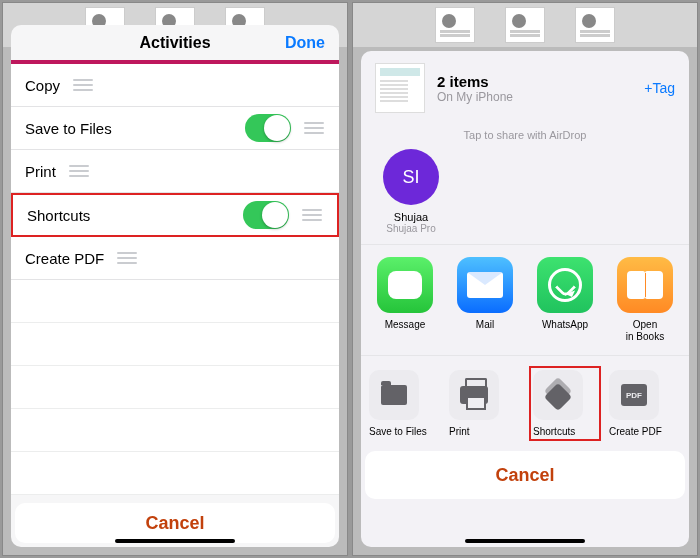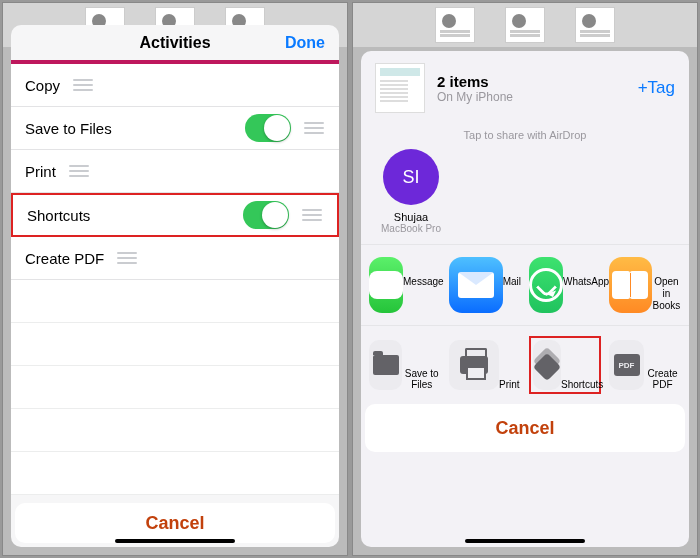--- a/index.html
+++ b/index.html
@@ -27,49 +27,49 @@
 
 
 .sheet2{position:absolute;left:8px;right:8px;top:48px;bottom:8px;background:#f3f2f6;border-radius:10px;display:flex;flex-direction:column;}
 .share-head{display:flex;align-items:center;padding:12px 14px;gap:12px;}
 .thumb{width:50px;height:50px;background:#fff;border:1px solid #ddd;position:relative;overflow:hidden;}
 .thumb::before{content:"";position:absolute;left:4px;top:4px;right:4px;height:8px;background:#cfe8e8;}
 .thumb::after{content:"";position:absolute;left:4px;top:16px;right:16px;height:2px;background:#ddd;box-shadow:0 4px 0 #ddd,0 8px 0 #ddd,0 12px 0 #ddd,0 16px 0 #ddd,0 20px 0 #ddd;}
 .head-text{display:flex;flex-direction:column;}
 .head-title{font-weight:600;font-size:15px;}
 .head-sub{color:#9a989e;font-size:12px;}
-.tag-btn{margin-left:auto;color:#0a7aff;font-size:17px;}
+.tag-btn{margin-left:auto;color:#0a7aff;font-size:14px;}
 .airdrop-label{text-align:center;font-size:11px;color:#9a989e;margin:4px 0 8px;}
 .airdrop-row{display:flex;padding:0 14px 10px;border-bottom:1px solid #e5e5e8;}
 .airdrop-contact{display:flex;flex-direction:column;align-items:center;width:72px;}
 .avatar{width:56px;height:56px;border-radius:50%;background:#6d28d9;display:flex;align-items:center;justify-content:center;color:#fff;font-size:18px;}
 .contact-name{font-size:11px;margin-top:6px;}
 .contact-sub{font-size:10px;color:#9a989e;}
 .app-row{display:flex;justify-content:space-around;padding:12px 4px;border-bottom:1px solid #e5e5e8;}
-.app{display:flex;flex-direction:row;align-items:center;width:72px;}
+.app{display:flex;flex-direction:column;align-items:center;width:72px;}
 .app-icon{width:56px;height:56px;border-radius:13px;display:flex;align-items:center;justify-content:center;position:relative;}
 .app-label{font-size:10px;text-align:center;margin-top:6px;line-height:12px;height:24px;}
 .msg-bg{background:linear-gradient(#5bf06a,#25c43a);}
 .msg-bubble{width:34px;height:28px;background:#fff;border-radius:8px;position:relative;}
 .msg-bubble::after{content:"";position:absolute;bottom:-5px;left:7px;width:0;height:0;border:5px solid transparent;border-top-color:#fff;}
 .mail-bg{background:linear-gradient(#4ec0ff,#0a6dff);}
 .mail-env{width:36px;height:26px;background:#fff;border-radius:3px;position:relative;overflow:hidden;}
 .mail-env::before{content:"";position:absolute;top:0;left:0;right:0;height:0;border-left:18px solid transparent;border-right:18px solid transparent;border-top:13px solid rgba(10,109,255,0.15);}
 .wa-bg{background:linear-gradient(#3de26f,#20c35e);}
 .wa-phone{width:34px;height:34px;border:3px solid #fff;border-radius:50%;position:relative;}
 .wa-phone::before{content:"";position:absolute;width:12px;height:12px;border:3px solid #fff;border-top:none;border-left:none;border-radius:0 0 6px 0;transform:rotate(45deg);top:9px;left:7px;}
 .wa-phone::after{content:"";position:absolute;bottom:-3px;right:2px;width:0;height:0;border:5px solid transparent;border-top-color:#fff;transform:rotate(-20deg);}
 .books-bg{background:linear-gradient(#ffbb45,#ff8a24);}
 .books-pages{width:36px;height:28px;display:flex;position:relative;}
 .books-pages::before,.books-pages::after{content:"";flex:1;background:#fff;border-radius:4px 2px 2px 4px;}
 .books-pages::after{border-radius:2px 4px 4px 2px;}
 .books-pages .spine{position:absolute;left:50%;top:2px;bottom:2px;width:1px;background:#ff8a24;}
 
 .action-row{display:flex;justify-content:space-around;padding:14px 4px 6px;}
-.action{display:flex;flex-direction:row;align-items:flex-end;width:72px;}
+.action{display:flex;flex-direction:column;align-items:flex-start;width:72px;}
 .action-icon{width:50px;height:50px;border-radius:10px;background:#ecebef;display:flex;align-items:center;justify-content:center;position:relative;}
 .action-label{font-size:10px;text-align:center;margin-top:6px;}
 .action.highlight{border:2px solid #d22;padding:2px;margin:-4px 0;}
 .folder{width:26px;height:20px;background:#636267;border-radius:2px;position:relative;}
 .folder::before{content:"";position:absolute;top:-4px;left:0;width:10px;height:4px;background:#636267;border-radius:2px 2px 0 0;}
 .printer{width:28px;height:18px;background:#636267;border-radius:3px;position:relative;}
 .printer::before{content:"";position:absolute;top:-8px;left:5px;width:18px;height:8px;border:2px solid #636267;border-bottom:none;border-radius:2px 2px 0 0;}
 .printer::after{content:"";position:absolute;bottom:-6px;left:6px;width:16px;height:10px;background:#efeef2;border:2px solid #636267;}
 .shortcuts-ico{width:28px;height:28px;position:relative;}
 .shortcuts-ico::before,.shortcuts-ico::after{content:"";position:absolute;width:20px;height:20px;background:#636267;border-radius:4px;transform:rotate(45deg);}
@@ -162,21 +162,21 @@
         <div class="head-title">2 items</div>
         <div class="head-sub">On My iPhone</div>
       </div>
       <div class="tag-btn">+Tag</div>
     </div>
     <div class="airdrop-label">Tap to share with AirDrop</div>
     <div class="airdrop-row">
       <div class="airdrop-contact">
         <div class="avatar">SI</div>
         <div class="contact-name">Shujaa</div>
-        <div class="contact-sub">MacBook Pro</div>
+        <div class="contact-sub">Shujaa Pro</div>
       </div>
     </div>
     <div class="app-row">
       <div class="app">
         <div class="app-icon msg-bg">
             <div class="msg-bubble"></div>
           </div>
         <div class="app-label">Message</div>
       </div>
       <div class="app">

